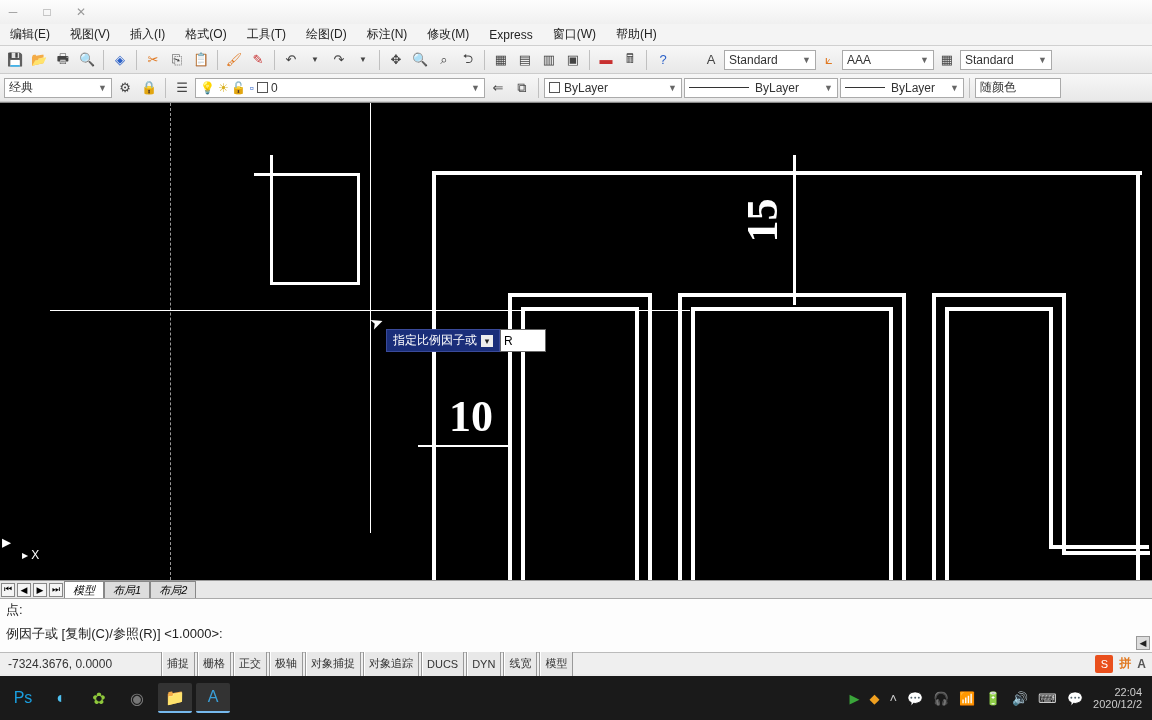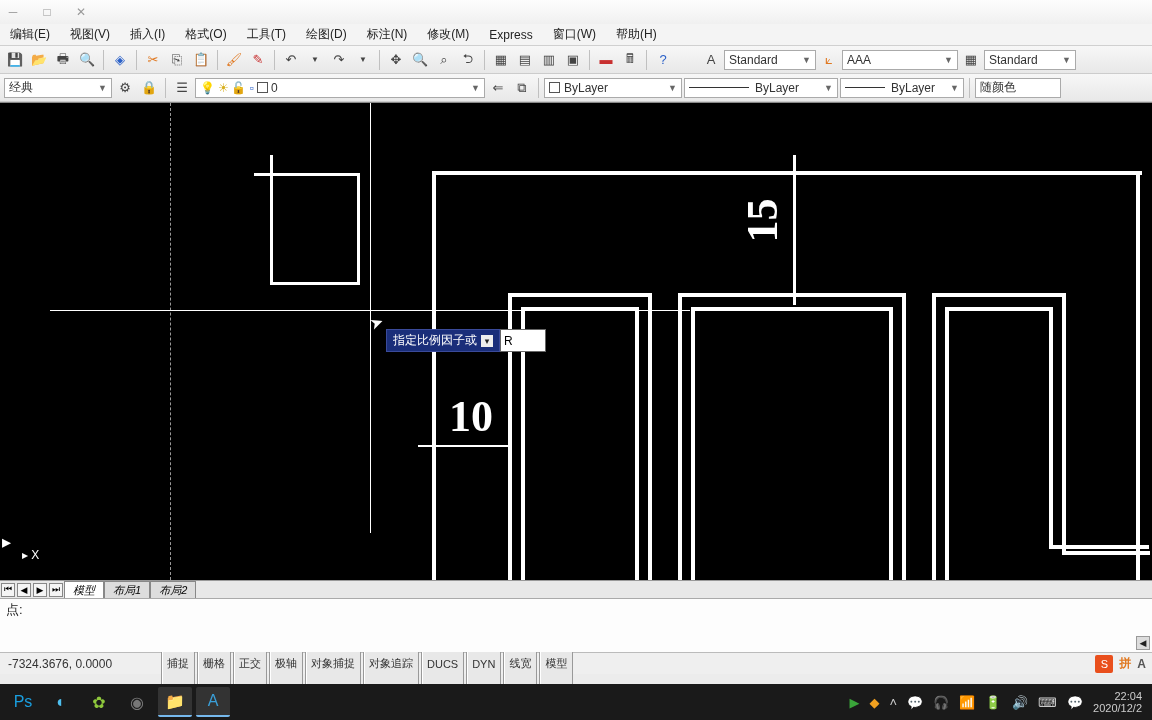--- a/index.html
+++ b/index.html
@@ -51,21 +51,21 @@
 .cmd-area { height:54px; background:#fdfdfd; border-top:1px solid #aaa; padding:2px 6px; font-size:13px; font-family:SimSun,monospace; color:#222; position:relative; }
 .cmd-line { white-space:pre; }
 .cmd-scroll { position:absolute; right:2px; bottom:2px; width:14px; height:14px; background:#ddd; border:1px solid #999; font-size:9px; display:flex; align-items:center; justify-content:center; }
 
 
 .status-row { height:22px; background:#efefef; border-top:1px solid #bbb; display:flex; align-items:center; font-size:12px; }
 .coord { padding:0 8px; color:#333; width:160px; }
 .status-btn { border:1px solid #999; background:#e8e8e8; padding:18px 5px; margin:0 1px; font-size:11px; color:#333; box-shadow:inset 1px 1px 0 #fff; }
 
 
-.taskbar { position:absolute; left:0; right:0; bottom:0; height:36px; background:#1a1a1a; display:flex; align-items:center; padding:16px 4px; color:#ddd;justify-content:flex-end; }
+.taskbar { position:absolute; left:0; right:0; bottom:0; height:44px; background:#1a1a1a; display:flex; align-items:center; padding:16px 4px; color:#ddd;justify-content:flex-end; }
 .task-icon { width:34px; height:30px; display:flex; align-items:center; justify-content:center; font-size:16px; margin:0 2px; border-radius:2px; }
 .task-icon.active { background:#333; border-bottom:2px solid #76b9ed; }
 .tray { margin-left:auto; display:flex; align-items:center; gap:10px; font-size:13px; color:#ccc; padding-right:6px; }
 .tray .clock { text-align:right; font-size:11px; line-height:1.1; }
 .tray-ime { background:#e94f1c; color:#fff; width:18px; height:18px; display:flex; align-items:center; justify-content:center; font-size:11px; border-radius:2px; }
 
 
 .ic-blue{color:#2a60c8;} .ic-red{color:#c83030;} .ic-yellow{color:#d8b020;} .ic-orange{color:#e07820;}
 .layer-swatch{width:11px;height:11px;border:1px solid #555;display:inline-block;}
 </style>
@@ -128,21 +128,21 @@
   <div class="tbtn">🖩</div>
   <div class="tsep"></div>
   <div class="tbtn ic-blue">?</div>
   <div style="width:22px"></div>
   <div class="tbtn">A</div>
   <div class="tdrop" style="width:92px">
       <span>Standard</span>
       <span class="arrow">▼</span>
     </div>
   <div class="tbtn ic-orange">⟀</div>
-  <div class="tdrop" style="width:116px">
+  <div class="tdrop" style="width:92px">
       <span>AAA</span>
       <span class="arrow">▼</span>
     </div>
   <div class="tbtn">▦</div>
   <div class="tdrop" style="width:92px">
       <span>Standard</span>
       <span class="arrow">▼</span>
     </div>
 </div>
 
@@ -256,20 +256,21 @@
   <div class="nav-btn">▶</div>
   <div class="nav-btn">⏭</div>
   <div class="layout-tab active">模型</div>
   <div class="layout-tab">布局1</div>
   <div class="layout-tab">布局2</div>
 </div>
 
 <div class="cmd-area">
   <div class="cmd-line">点:</div>
   <div style="height:6px"></div>
+  <div class="cmd-line">例因子或 [复制(C)/参照(R)] &lt;1.0000&gt;:</div>
   <div class="cmd-scroll">◀</div>
 </div>
 
 <div class="status-row">
   <div class="coord">-7324.3676, 0.0000</div>
   <div class="status-btn">捕捉</div>
   <div class="status-btn">栅格</div>
   <div class="status-btn">正交</div>
   <div class="status-btn">极轴</div>
   <div class="status-btn">对象捕捉</div>

